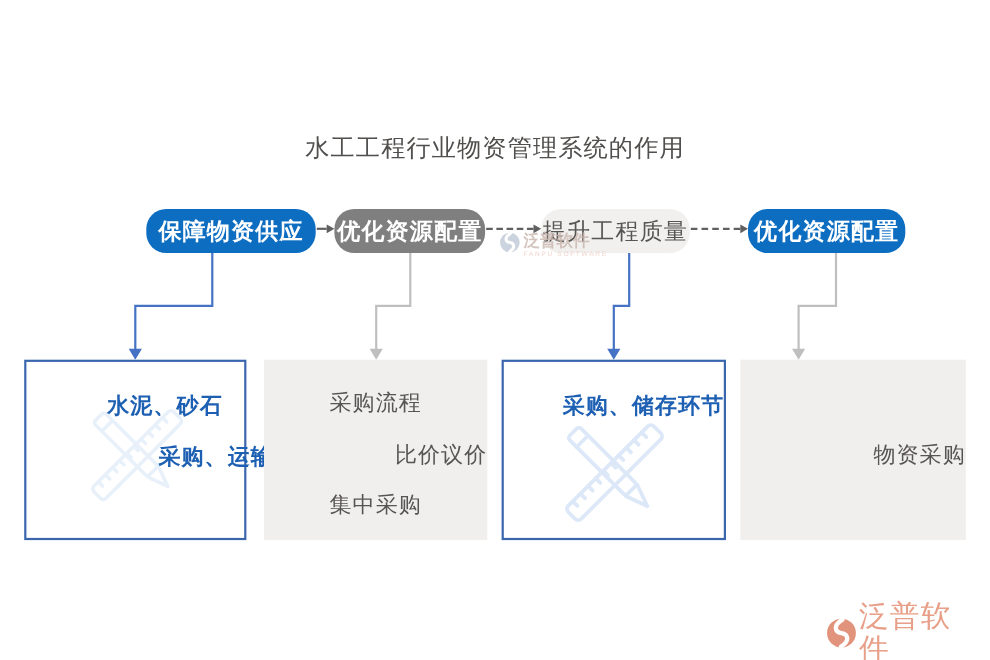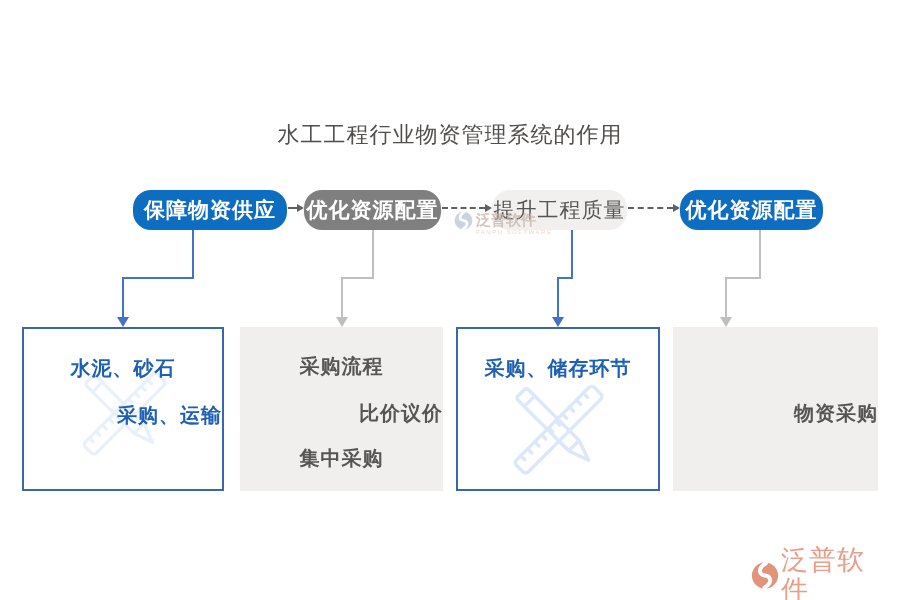--- a/index.html
+++ b/index.html
@@ -36,22 +36,22 @@
   .conn-gray polygon{fill:var(--connector-gray,#bfbfbf);}
   
   .cbox{position:absolute;top:327px;height:164px;}
   .cb-outline{background:#fff;border:2px solid var(--outline-blue,#3a66ad);box-sizing:border-box;}
   .cb-gray{background:var(--content-gray-box,#f0efed);}
   .cbox .line{
     position:absolute;left:0;width:100%;text-align:center;
     font-size:20px;letter-spacing:1px;white-space:nowrap;
   }
   .cbox .l1{top:26px;} .cbox .l2{top:73px;text-align:right;} .cbox .l3{top:118px;}
-  .cb-outline .line{color:var(--blue-text,#1d5fb2);font-weight:700;}
-  .cb-gray .line{color:var(--dark-text,#575553);font-weight:700;}
+  .cb-outline .line{color:var(--blue-text,#1d5fb2);font-weight:700;padding-left:27px;}
+  .cb-gray .line{color:var(--dark-text,#575553);font-weight:400;}
   .wm-icon{position:absolute;pointer-events:none;}
   .wm-icon use, .wm-icon g{stroke:var(--watermark-blue,#d6e4f6);}
   
   .mid-watermark{
     position:absolute;left:454px;top:211px;display:flex;align-items:flex-start;gap:3px;opacity:.8;
   }
   .mid-watermark .fp-icon{color:#a9b7c9;opacity:.75;}
   .mid-watermark .brand{font-size:15px;font-weight:700;color:#c9b6ae;line-height:17px;}
   .mid-watermark .caption{
     display:block;font-size:6px;letter-spacing:1.5px;color:#ecc9bd;

